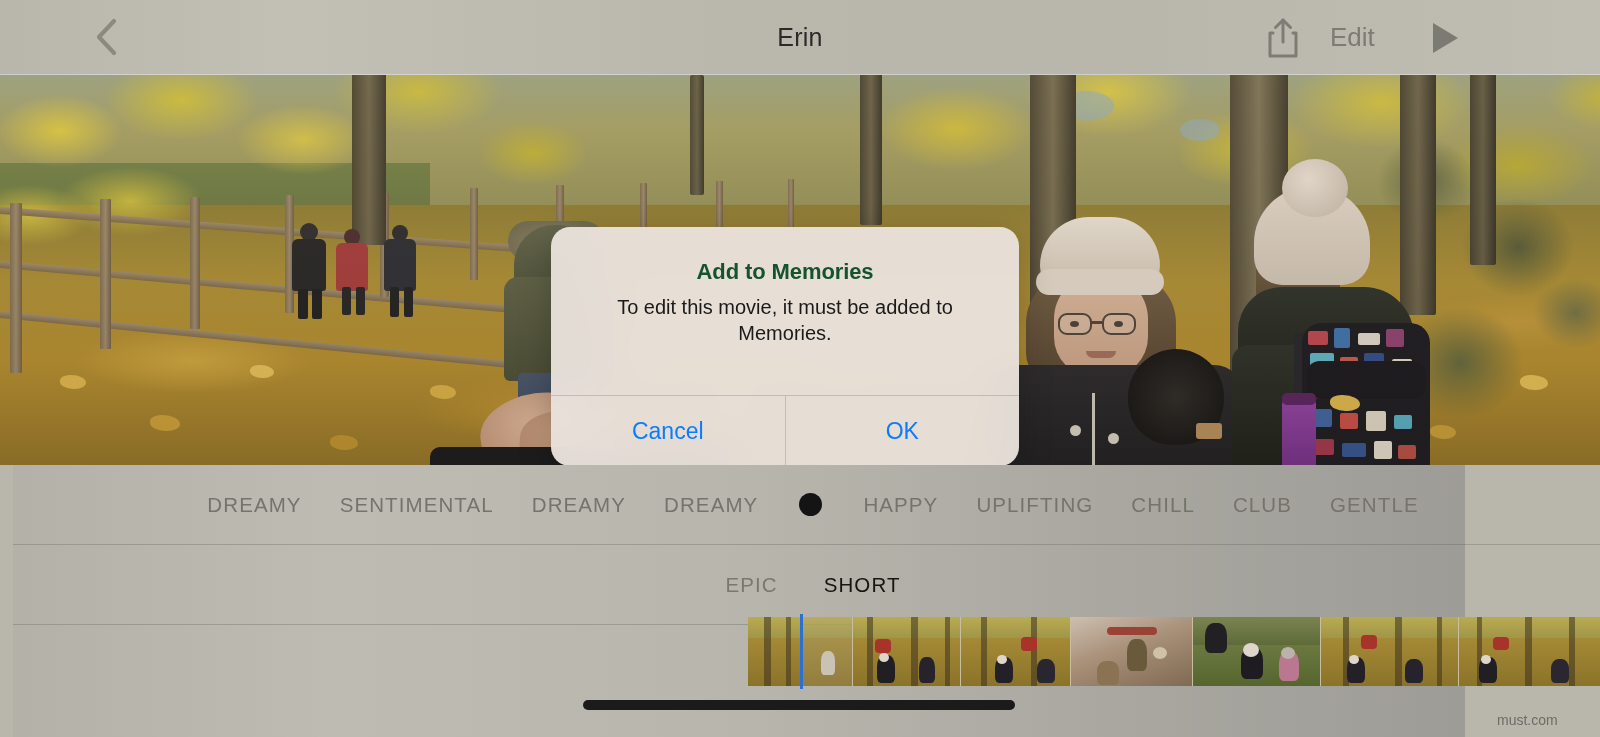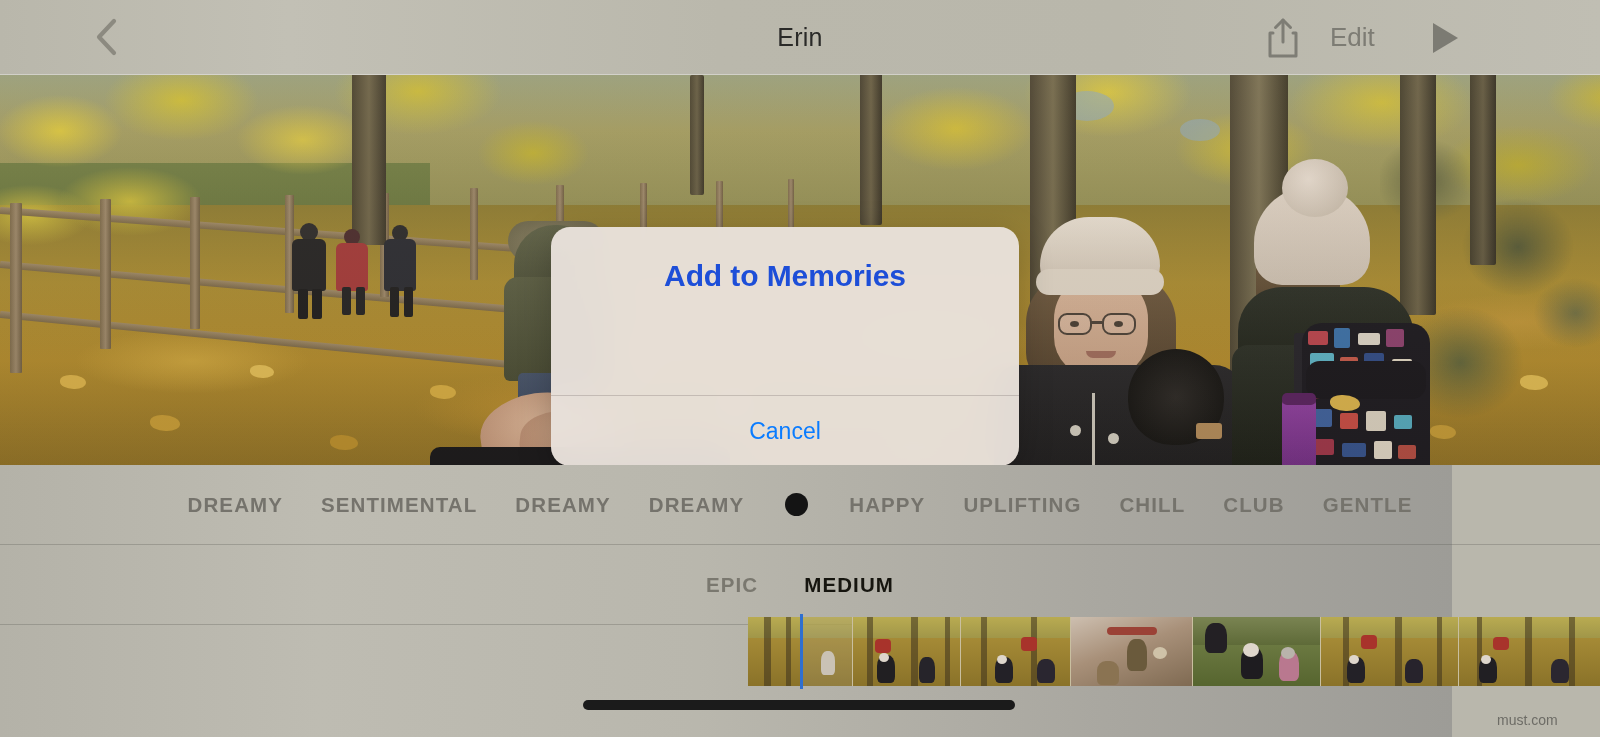--- a/index.html
+++ b/index.html
@@ -189,35 +189,35 @@
   #dim{ position:absolute; left:0; top:75px; width:1600px; height:390px;
     background:rgba(0,0,0,0.0); }
   #alert{
     position:absolute; left:551px; top:227px; width:468px; height:239px;
     background:rgba(233,226,220,0.96);
     border-radius:19px; overflow:hidden;
     box-shadow:0 8px 34px rgba(0,0,0,.22);
     backdrop-filter:blur(16px);
   }
   .alert-body{ padding:32px 32px 0 32px; text-align:center; }
-  .alert-title{ font-size:30px; font-weight:bold; color:#1d4ed8; letter-spacing:-.1px; }
+  .alert-title{ font-size:22px; font-weight:bold; color:#14532d; letter-spacing:-.1px; }
   .alert-msg{ margin-top:9px; font-size:20px; line-height:1.32; color:#1a1a1a; }
   .alert-actions{
     position:absolute; left:0; bottom:0; width:100%; height:71px; display:flex;
     border-top:1px solid rgba(120,110,105,.30);
   }
   .alert-btn{
     flex:1; display:flex; align-items:center; justify-content:center;
     font-size:23px; color:#0a7cff; cursor:pointer;
   }
   .alert-btn.divider{ border-left:1px solid rgba(120,110,105,.30); }
 
   
-  #controls{ position:absolute; left:0; top:465px; width:1452px; height:272px;
-    background:linear-gradient(90deg,#b4b2a8 0%,#bebcb2 22%,#b9b7ad 48%,#a9a7a0 76%,#9d9c97 100%);font-weight:bold; }
+  #controls{ position:absolute; left:13px; top:465px; width:1452px; height:272px;
+    background:linear-gradient(90deg,#b4b2a8 0%,#bebcb2 22%,#b9b7ad 48%,#a9a7a0 76%,#9d9c97 100%); }
 
   .row-moods{
     position:absolute; left:0; top:0; width:1600px; height:80px;
     display:flex; align-items:center; justify-content:center;
     border-bottom:1px solid rgba(90,88,82,.30);
   }
   .mood{
     font-size:20.5px; color:#75736c; letter-spacing:1.1px; padding:0 19px; cursor:pointer;
   }
   .mood-dot{ width:23px; height:23px; border-radius:50%; background:#141414; margin:0 22px; cursor:pointer; }
@@ -430,44 +430,46 @@
     <div class="leafspeck" style="left:1520px;top:300px;width:28px;height:15px;background:#ddb852;"></div>
   </div>
 
   <div class="grade"></div>
 </div>
 
 <div id="dim"></div>
 <div id="alert">
   <div class="alert-body">
     <div class="alert-title">Add to Memories</div>
+    <div class="alert-msg">To edit this movie, it must be added to Memories.</div>
   </div>
   <div class="alert-actions">
     <div class="alert-btn">Cancel</div>
+    <div class="alert-btn divider">OK</div>
   </div>
 </div>
 
 <div id="controls">
 
   <div class="row-moods">
     <div class="mood">DREAMY</div>
     <div class="mood">SENTIMENTAL</div>
     <div class="mood">DREAMY</div>
     <div class="mood">DREAMY</div>
     <div class="mood-dot"></div>
     <div class="mood">HAPPY</div>
     <div class="mood">UPLIFTING</div>
     <div class="mood">CHILL</div>
     <div class="mood">CLUB</div>
     <div class="mood">GENTLE</div>
   </div>
 
   <div class="row-length">
     <div class="len">EPIC</div>
-    <div class="len active">MEDIUM</div>
+    <div class="len active">SHORT</div>
   </div>
 </div>
 
 <div id="strip">
   <div class="frame" style="width:52px;">
     <div class="f-canopy"></div>
       <div class="f-ground"></div>
     <div class="f-trunk" style="left:16px;width:7px;"></div>
     <div class="f-trunk" style="left:38px;width:5px;"></div>
   </div>

